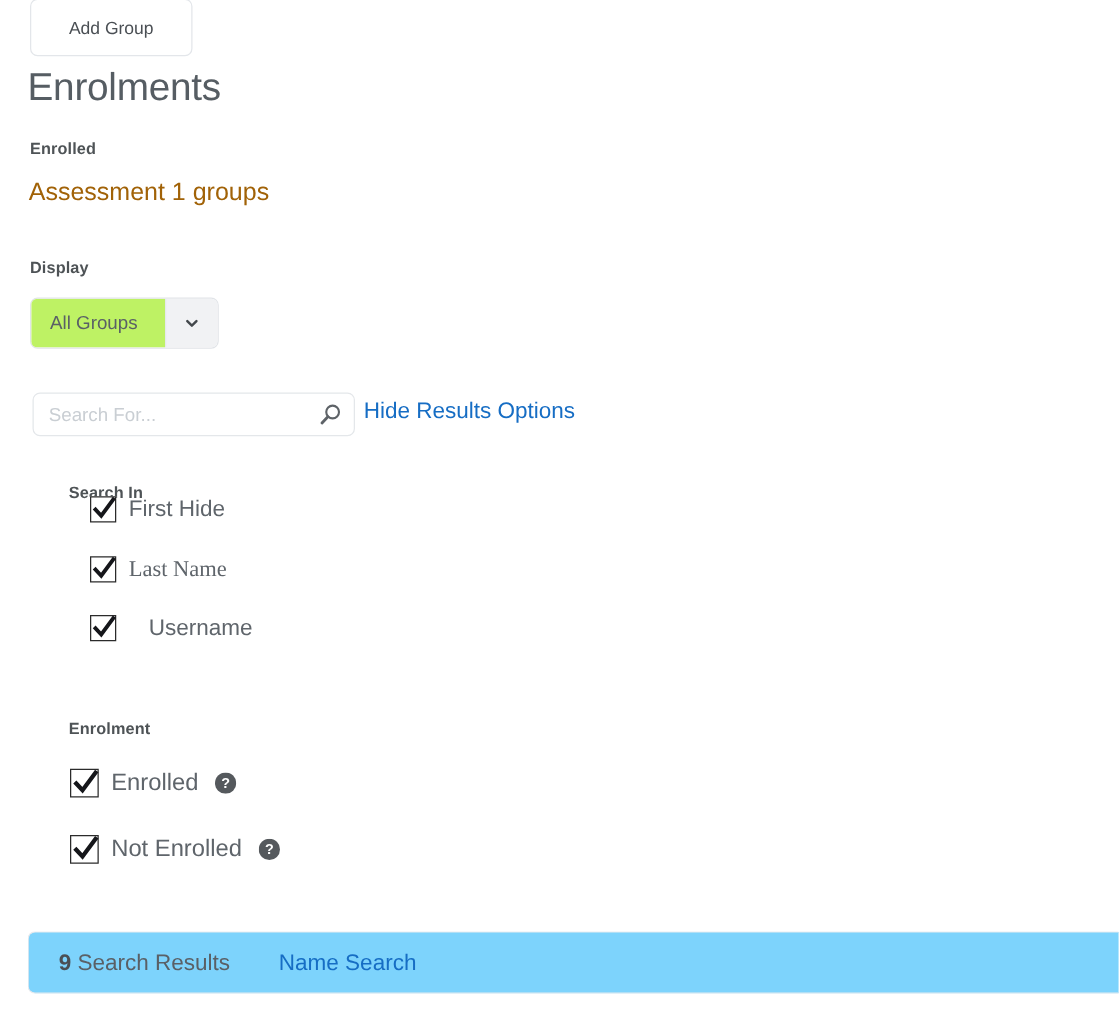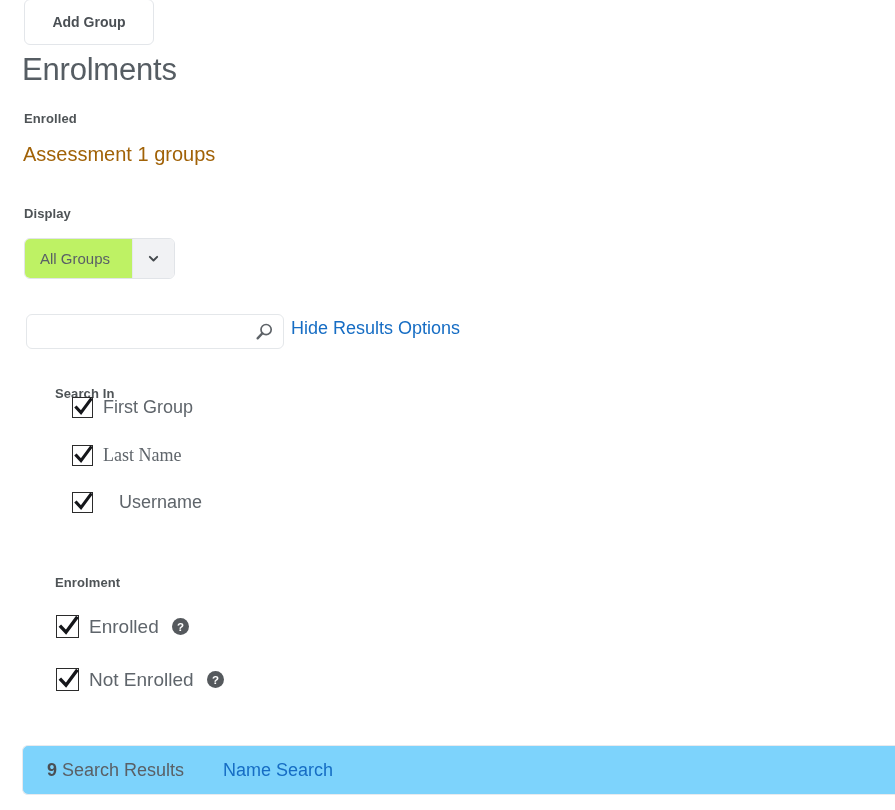--- a/index.html
+++ b/index.html
@@ -23,21 +23,21 @@
     left: 24px;
     top: -1px;
     width: 130px;
     height: 46px;
     box-sizing: border-box;
     background: #ffffff;
     border: 1px solid #e3e6ea;
     border-radius: 6px;
     font-family: "Liberation Sans", sans-serif;
     font-size: 14px;
-    font-weight: bold;
+    font-weight: normal;
     color: #4a4f54;
     cursor: pointer;
     padding: 0;
     line-height: 44px;
     text-align: center;
   }
 
   
   .page-title {
     position: absolute;
@@ -262,39 +262,40 @@
 <div class="display-select">
   <span class="sel-text">All Groups</span>
   <span class="sel-arrow">
     <svg class="chev" viewBox="0 0 12 12" aria-hidden="true">
       <path d="M2 4.2 L6 8.2 L10 4.2" fill="none" stroke="#43484c" stroke-width="2.1" stroke-linecap="round" stroke-linejoin="round"></path>
     </svg>
   </span>
 </div>
 
 <div class="search-box">
+  <input class="search-input" type="text" placeholder="Search For..." style="">
   <button class="search-icon-btn">
     <svg width="20" height="20" viewBox="0 0 20 20" aria-hidden="true">
       <circle cx="12.1" cy="7.6" r="5.1" fill="none" stroke="#5e6368" stroke-width="1.7"></circle>
       <line x1="8.3" y1="11.4" x2="3.6" y2="16.4" stroke="#5e6368" stroke-width="2.3" stroke-linecap="round"></line>
     </svg>
   </button>
 </div>
 
 <a class="hide-search-link" href="#">Hide Results Options</a>
 
 <div class="section-label label-search-in">Search In</div>
 
 <div class="cb-row search-in si-1">
   <span class="cbox">
     <svg width="24" height="24" viewBox="0 0 24 24" aria-hidden="true">
       <path d="M4.4 11.6 L9 16.6 L18.6 3.6" fill="none" stroke="#15161a" stroke-width="3.1" stroke-linecap="square" stroke-linejoin="miter"></path>
     </svg>
   </span>
-  <span class="cb-label">First Group</span>
+  <span class="cb-label">First Hide</span>
 </div>
 
 <div class="cb-row search-in si-2">
   <span class="cbox">
     <svg width="24" height="24" viewBox="0 0 24 24" aria-hidden="true">
       <path d="M4.4 11.6 L9 16.6 L18.6 3.6" fill="none" stroke="#15161a" stroke-width="3.1" stroke-linecap="square" stroke-linejoin="miter"></path>
     </svg>
   </span>
   <span class="cb-label">Last Name</span>
 </div>

